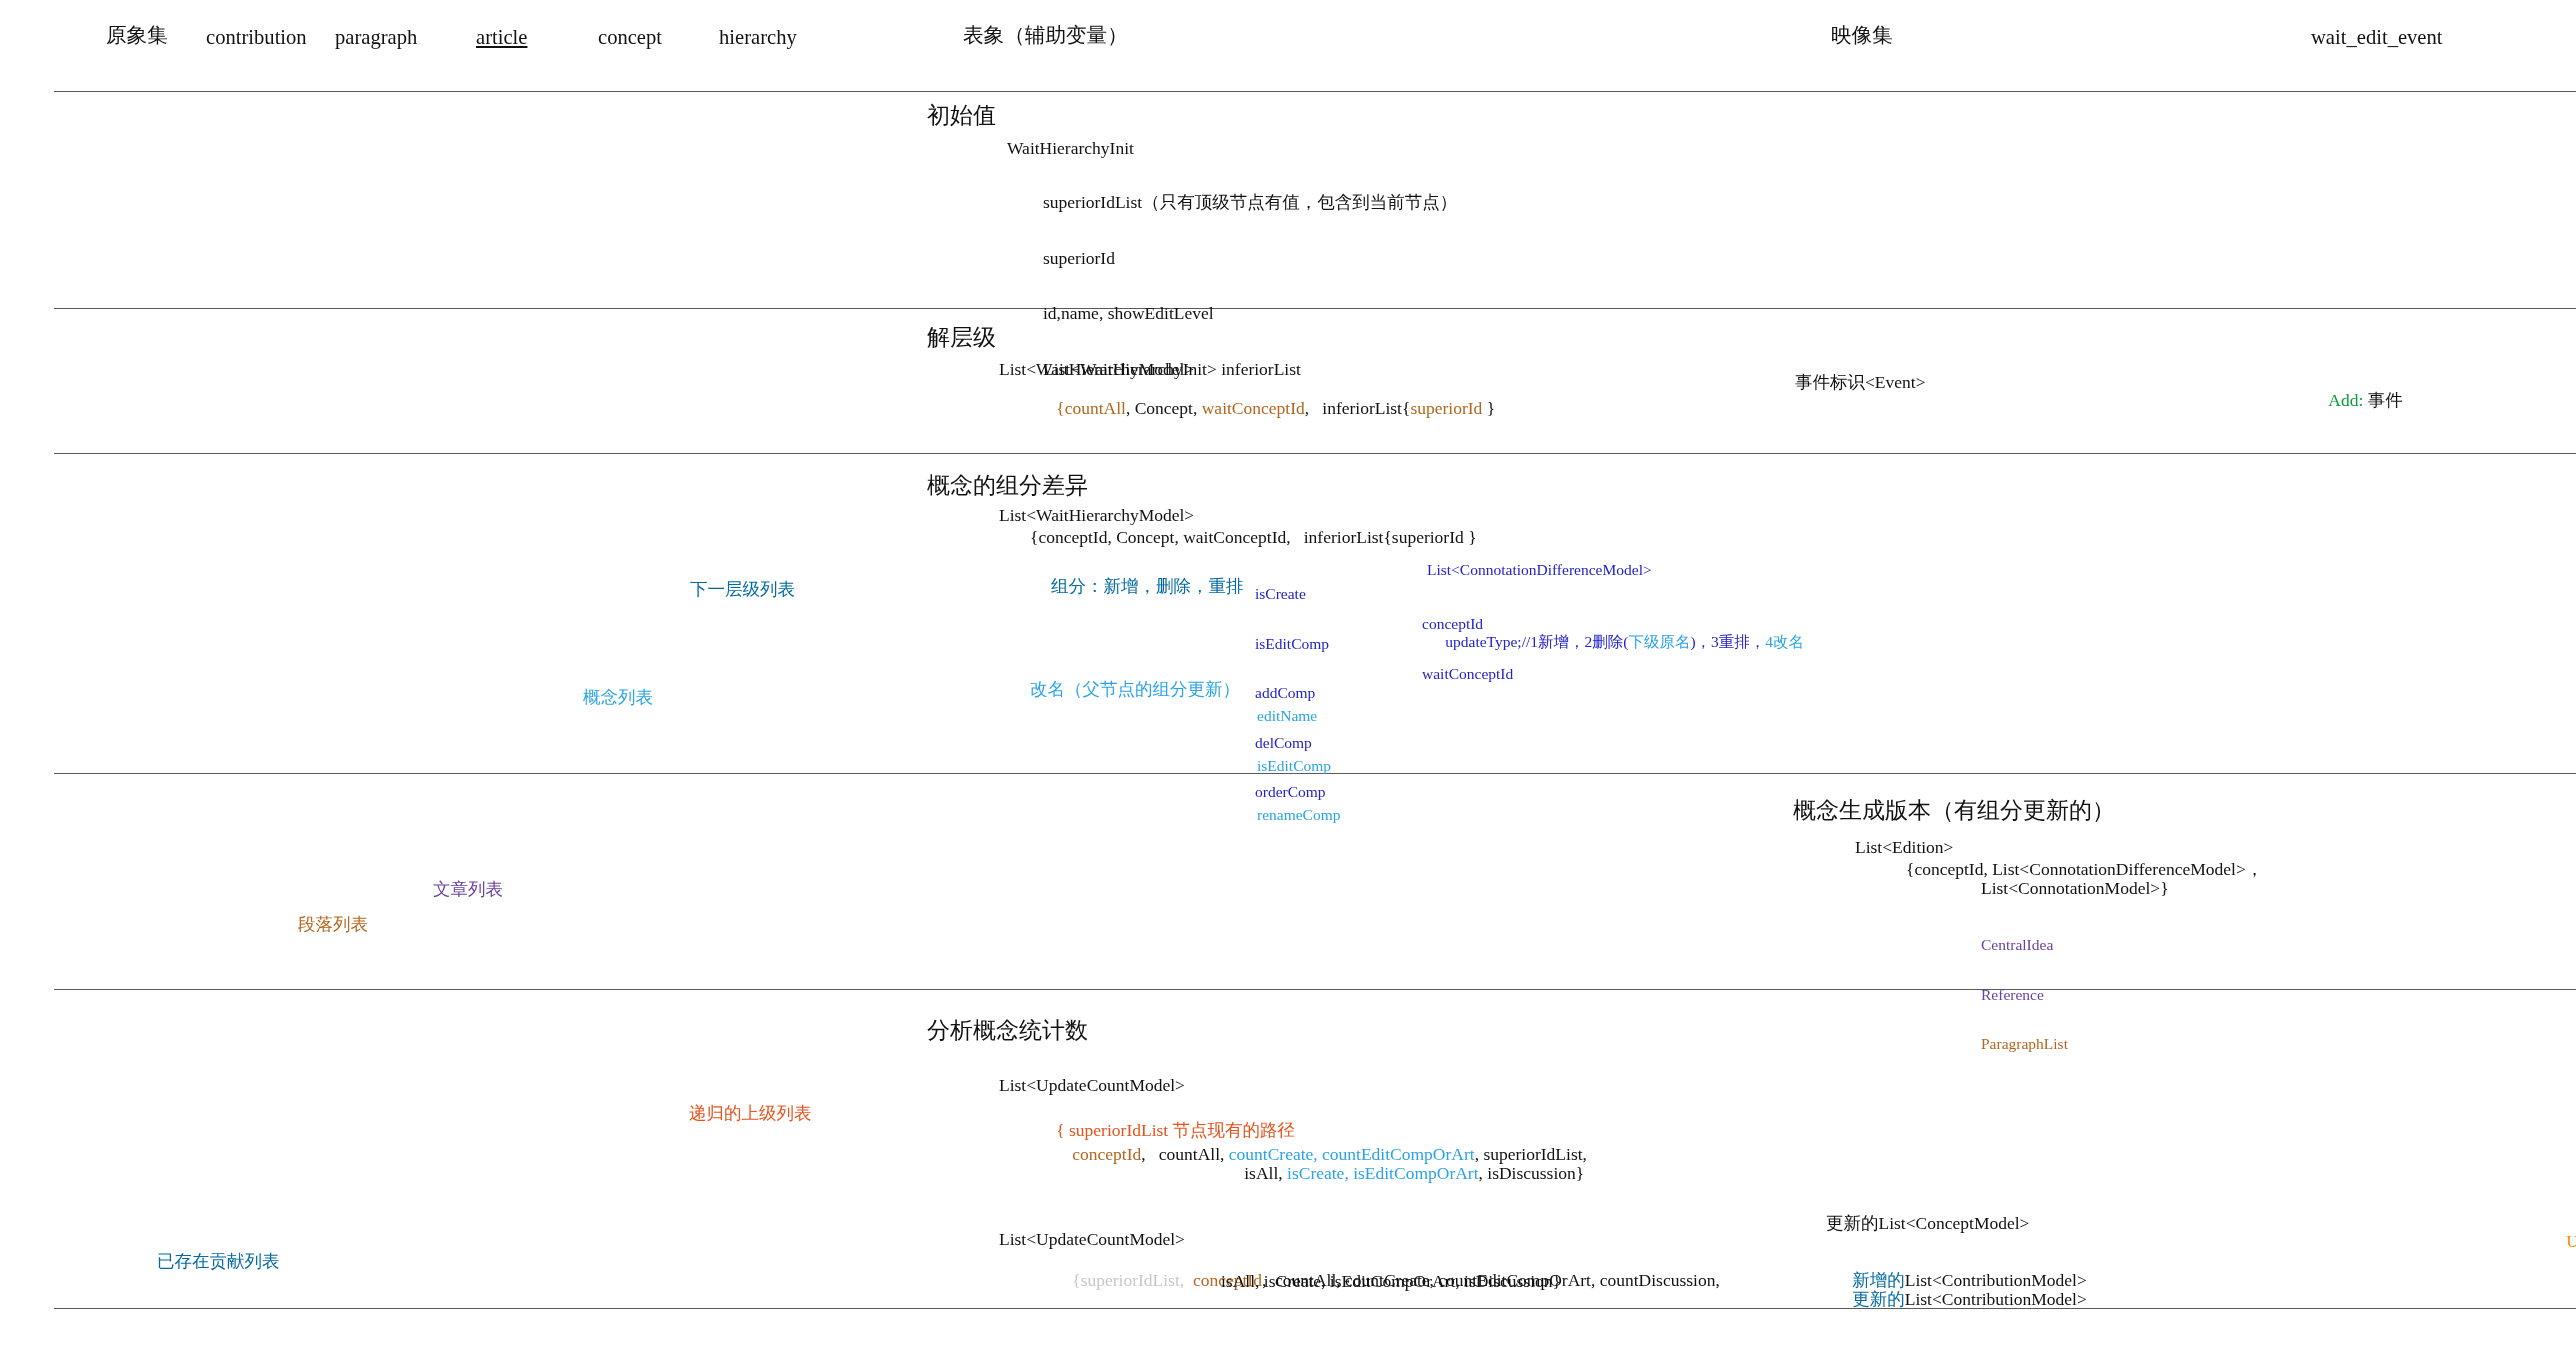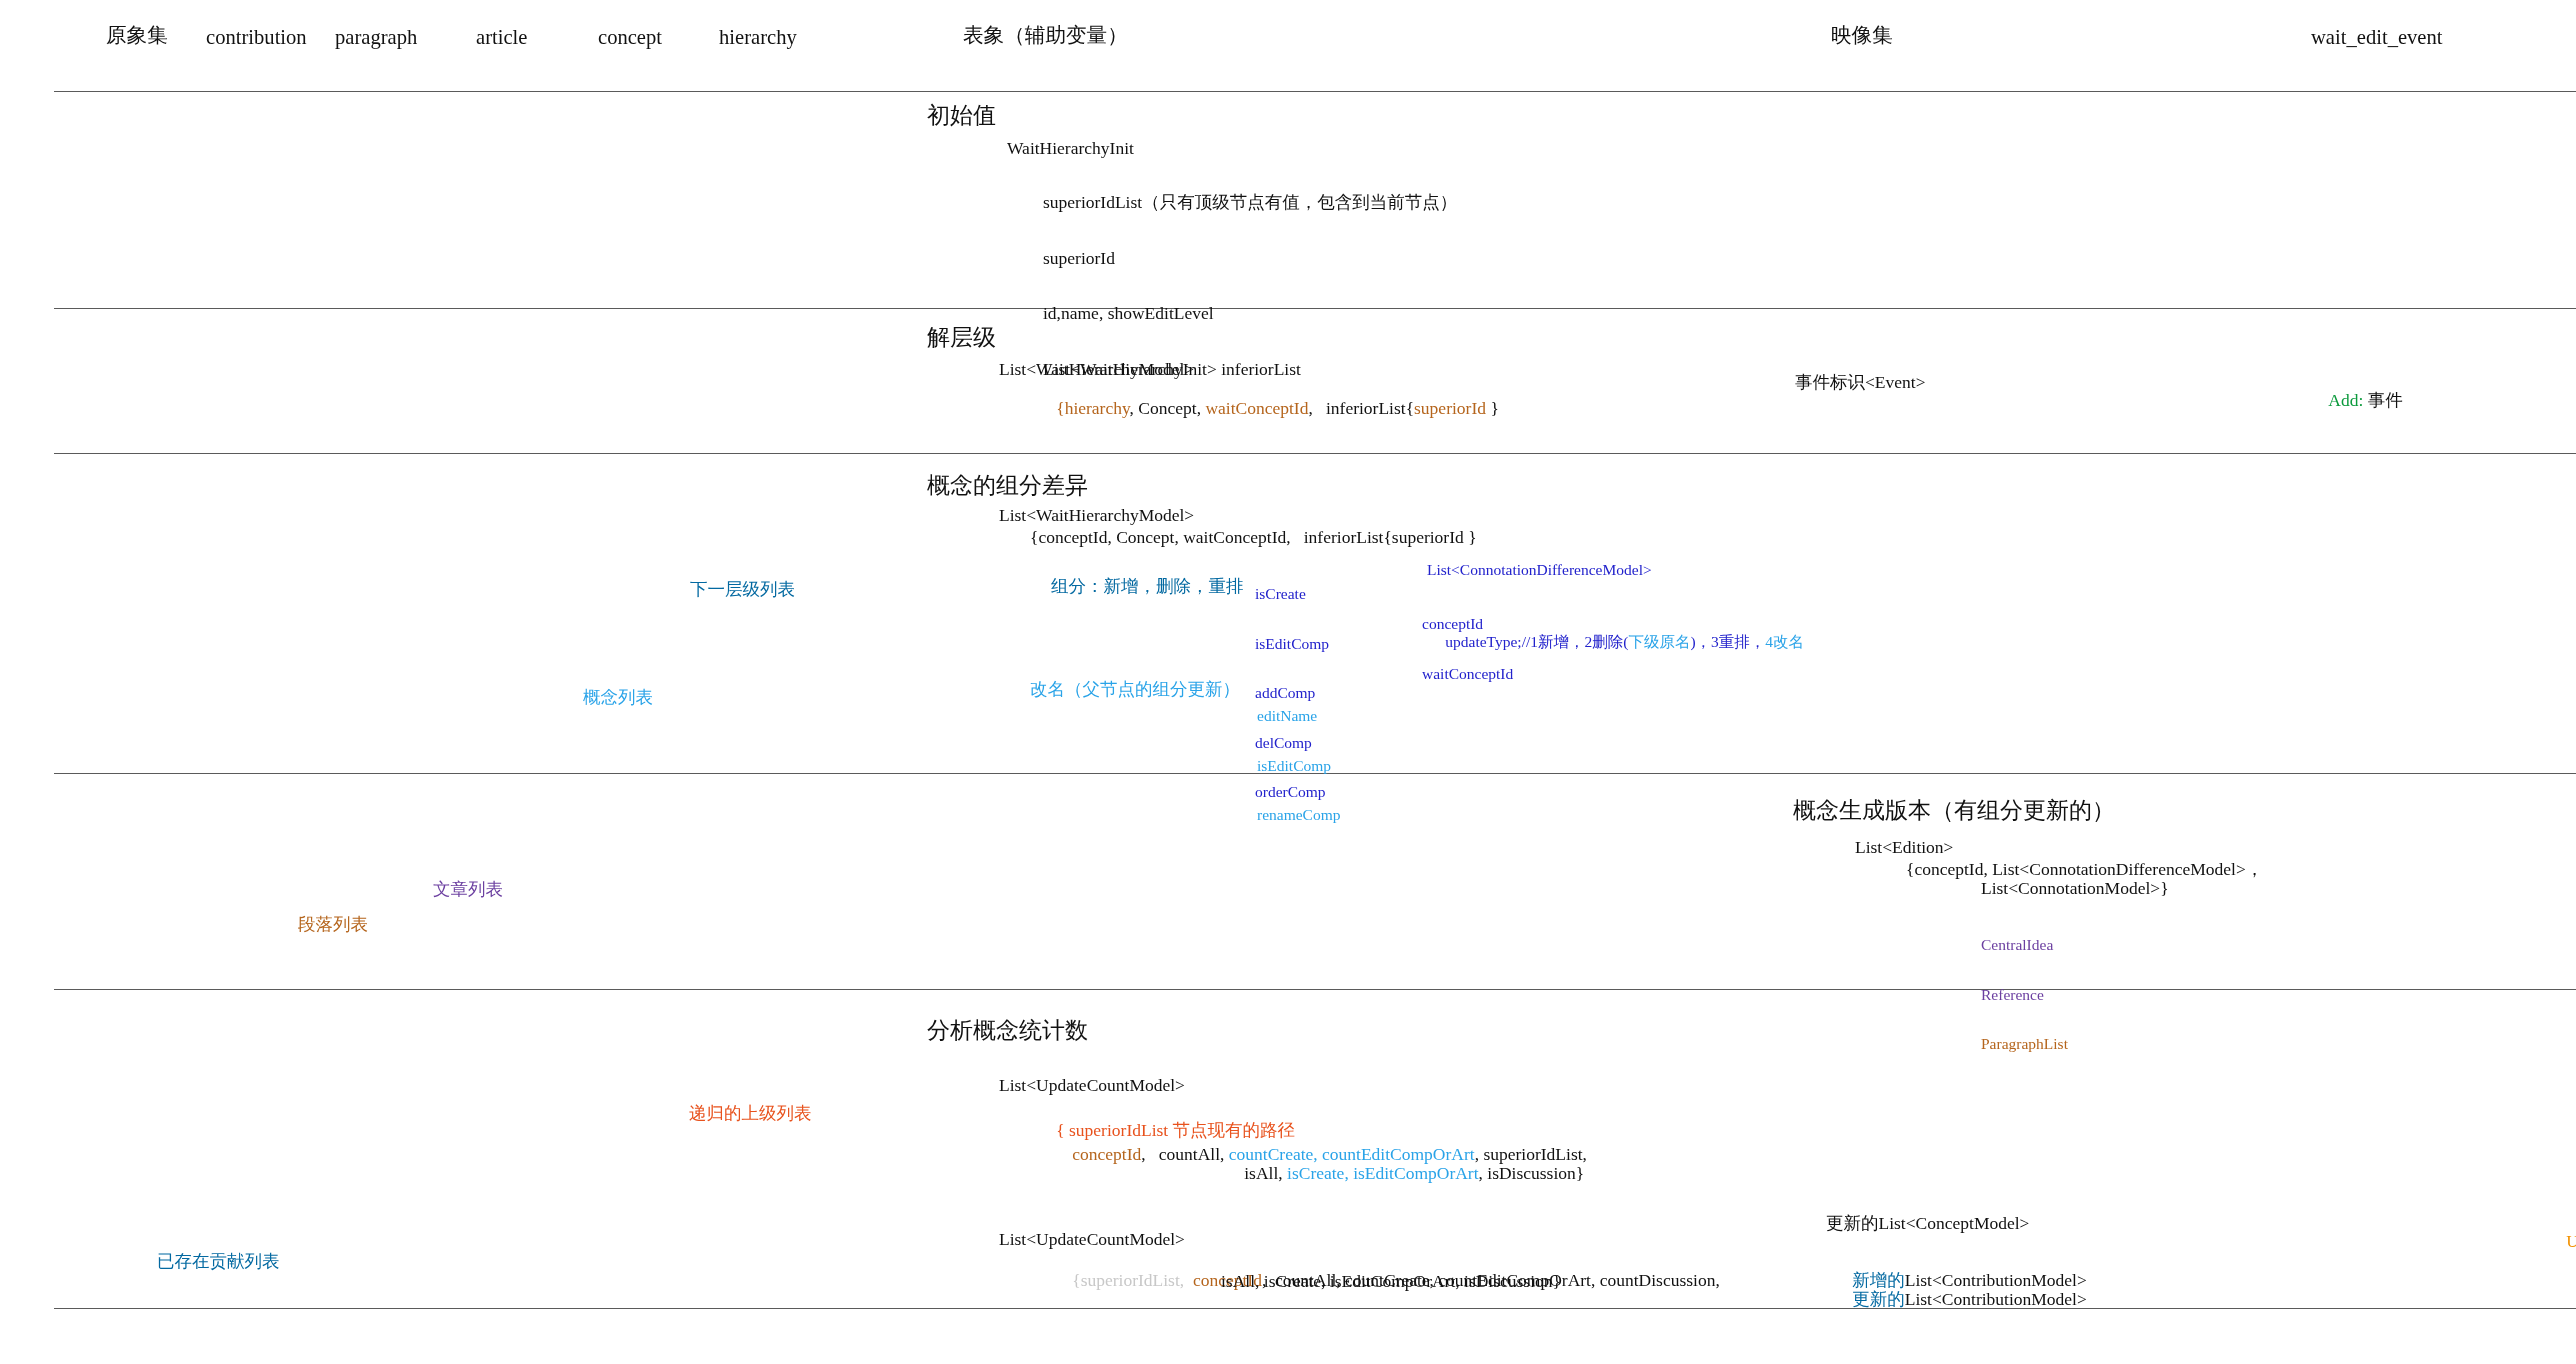--- a/index.html
+++ b/index.html
@@ -33,21 +33,21 @@
 </style>
 </head>
 <body>
 
 <div class="stage">
 
   <div>
     <div class="abs hdr" style="left:70px;top:25px;">原象集</div>
     <div class="abs hdr" style="left:170px;top:27px;">contribution</div>
     <div class="abs hdr" style="left:299px;top:27px;">paragraph</div>
-    <div class="abs hdr" style="left:440px;top:27px;">article</div>
+    <div class="abs hdr" style="left:440px;top:27px;text-decoration:underline;">article</div>
     <div class="abs hdr" style="left:562px;top:27px;">concept</div>
     <div class="abs hdr" style="left:683px;top:27px;">hierarchy</div>
     <div class="abs hdr" style="left:927px;top:25px;">表象（辅助变量）</div>
     <div class="abs hdr" style="left:1795px;top:25px;">映像集</div>
     <div class="abs hdr" style="left:2275px;top:27px;">wait_edit_event</div>
     <div class="abs hdr" style="left:2558px;top:27px;">concept</div>
 
   </div>
 
   <div class="rule" style="top:91px;"></div>
@@ -65,21 +65,21 @@
       <div>superiorId</div>
       <div>id,name, showEditLevel</div>
       <div>List&lt;WaitHierarchyInit&gt; inferiorList</div>
     </div>
   </div>
 
   <div>
     <div class="abs sect" style="left:927px;top:326px;">解层级</div>
     <div class="abs txt" style="left:999px;top:361px;">List&lt;WaitHierarchyModel&gt;</div>
     <div class="abs txt" style="left:1030px;top:382px;">
-      <span class="c-brown">{hierarchy</span><span class="c-black">, Concept, </span><span class="c-brown">waitConceptId</span><span class="c-black">,   inferiorList{</span><span class="c-brown">superiorId</span><span class="c-black"> }</span>
+      <span class="c-brown">{countAll</span><span class="c-black">, Concept, </span><span class="c-brown">waitConceptId</span><span class="c-black">,   inferiorList{</span><span class="c-brown">superiorId</span><span class="c-black"> }</span>
     </div>
     <div class="abs txt" style="left:1795px;top:374px;">事件标识&lt;Event&gt;</div>
     <div class="abs txt" style="left:2303px;top:374px;">
       <span class="c-green">Add:</span><span> </span><span class="c-black">事件</span>
     </div>
   </div>
 
   <div>
     <div class="abs sect" style="left:927px;top:474px;">概念的组分差异</div>
     <div class="abs txt" style="left:999px;top:507px;">List&lt;WaitHierarchyModel&gt;</div>

